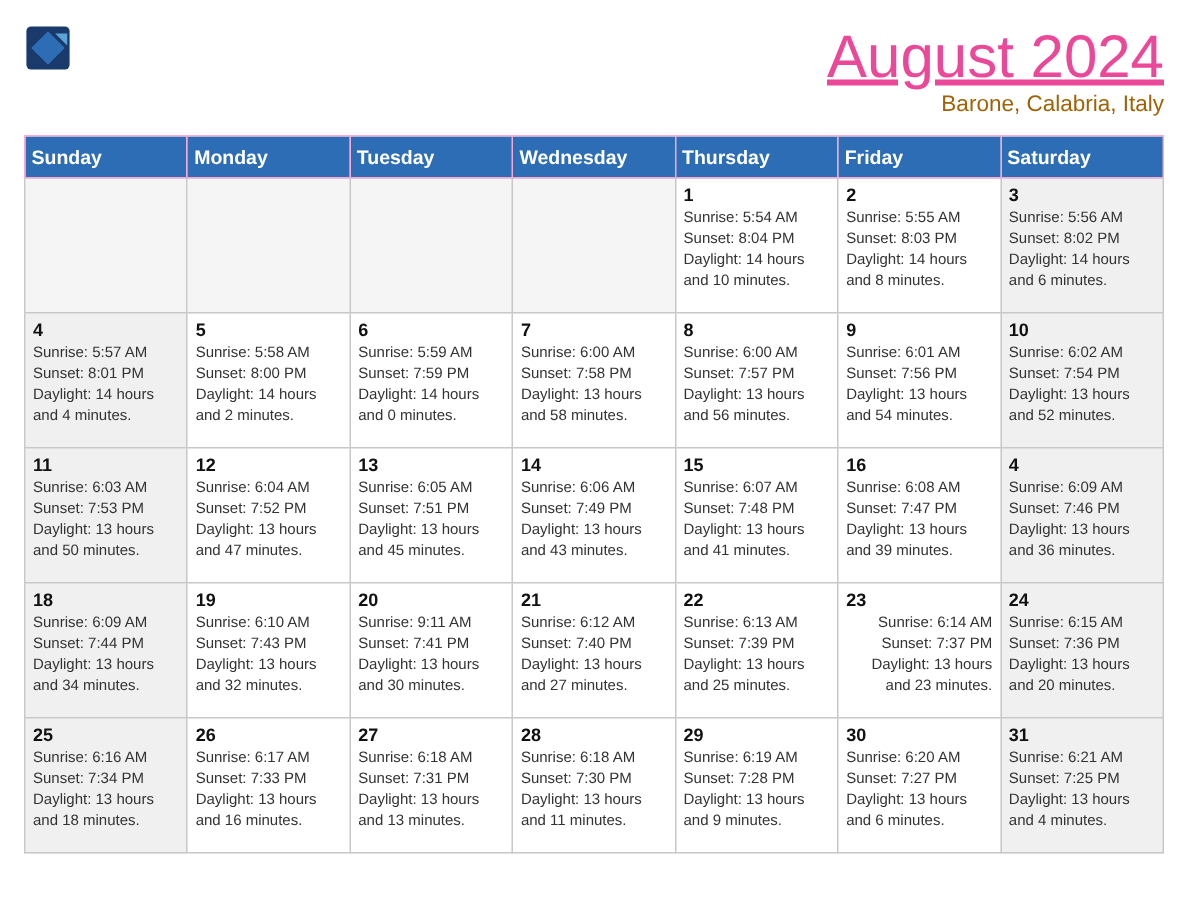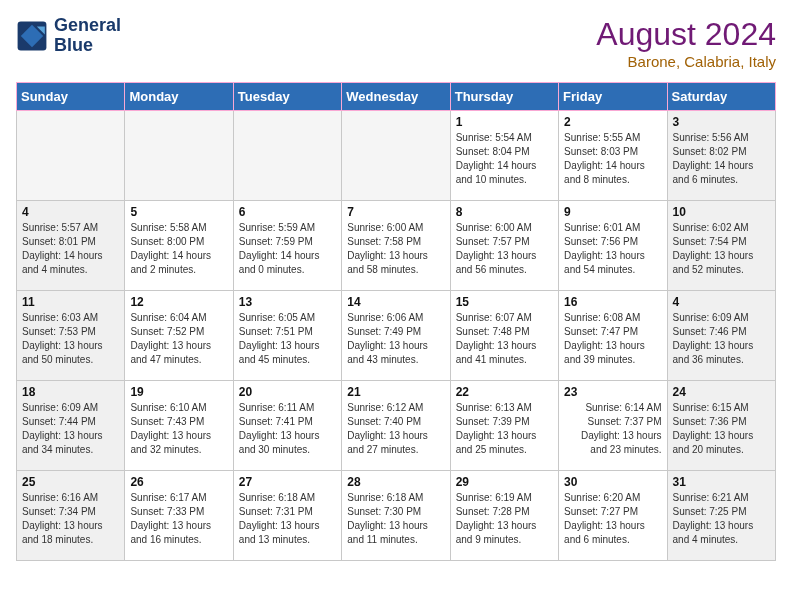--- a/index.html
+++ b/index.html
@@ -28,23 +28,24 @@
       line-height: 1.1;
     }
     .logo-icon {
       width: 32px;
       height: 32px;
     }
     .title-block {
       text-align: right;
     }
     .month-title {
-      font-size: 32px;
+      font-size: 40px;
       font-weight: normal;
-      color: #701a75;
+      color: #ec4899;
+      text-decoration: underline;
     }
     .location {
       font-size: 15px;
       color: #a16207;
     }
     table {
       width: 100%;
       border-collapse: collapse;
       table-layout: fixed;
     }
@@ -87,24 +88,20 @@
 </head>
 <body>
 
 <div class="header">
   <div class="logo">
     <svg class="logo-icon" viewBox="0 0 40 40">
       <rect x="2" y="2" width="36" height="36" rx="4" fill="#1a3a6b"></rect>
       <polygon points="20,6 34,20 20,34 6,20" fill="#2d6db5"></polygon>
       <polygon points="26,8 36,18 36,8" fill="#5ba3d9"></polygon>
     </svg>
-    <div class="logo-text">
-      <div>General</div>
-      <div>Blue</div>
-    </div>
   </div>
   <div class="title-block">
     <div class="month-title">August 2024</div>
     <div class="location">Barone, Calabria, Italy</div>
   </div>
 </div>
 
 <table>
   <thead>
     <tr>
@@ -257,21 +254,21 @@
         </td>
         <td>
           <div class="day-num">19</div>
           <div class="day-info" style="white-space: pre-line;">Sunrise: 6:10 AM
 Sunset: 7:43 PM
 Daylight: 13 hours
 and 32 minutes.</div>
         </td>
         <td>
           <div class="day-num">20</div>
-          <div class="day-info" style="white-space: pre-line;">Sunrise: 6:11 AM
+          <div class="day-info" style="white-space: pre-line;">Sunrise: 9:11 AM
 Sunset: 7:41 PM
 Daylight: 13 hours
 and 30 minutes.</div>
         </td>
         <td>
           <div class="day-num">21</div>
           <div class="day-info" style="white-space: pre-line;">Sunrise: 6:12 AM
 Sunset: 7:40 PM
 Daylight: 13 hours
 and 27 minutes.</div>

